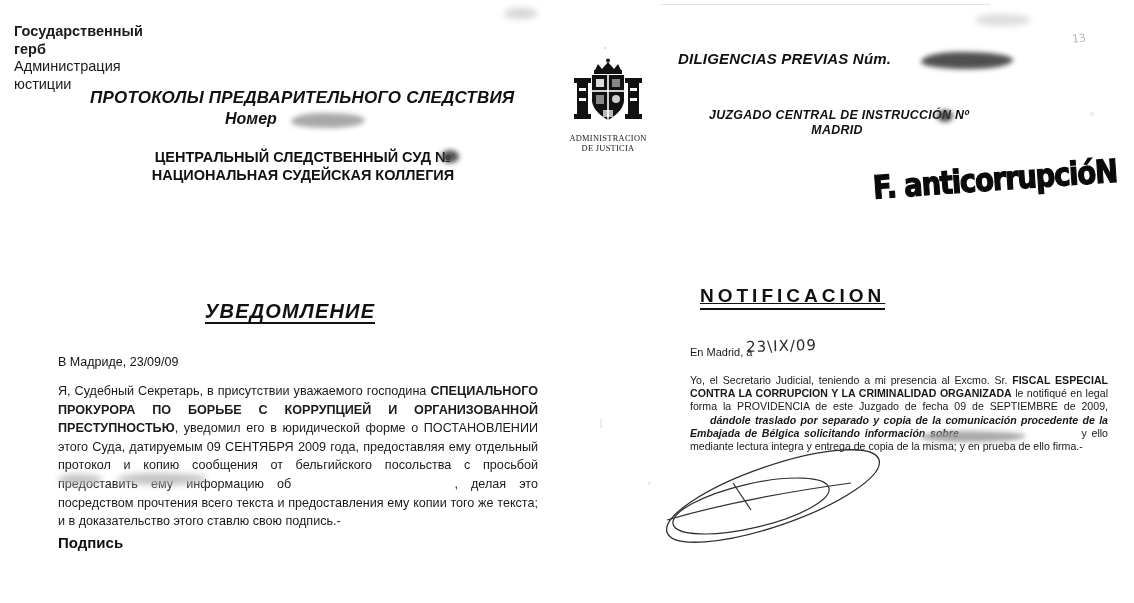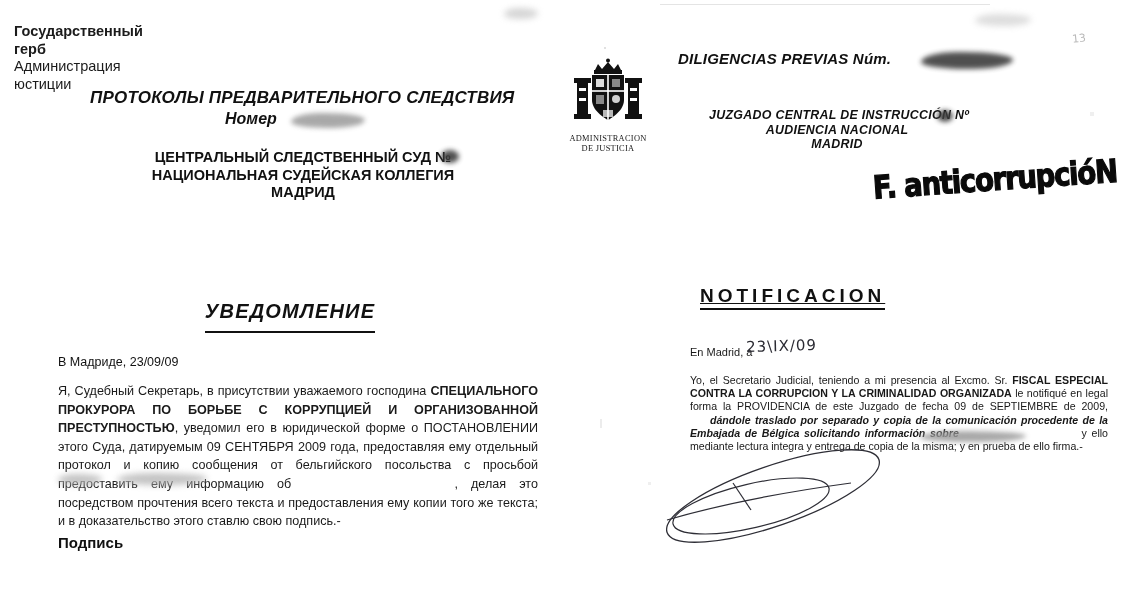--- a/index.html
+++ b/index.html
@@ -42,21 +42,21 @@
     text-align:center;
     font-size:14.5px;font-weight:bold;line-height:17.5px;
   }
 
   .ru-heading{
     left:40px;top:300px;width:500px;
     text-align:center;
     font-size:20px;font-weight:bold;font-style:italic;
     letter-spacing:1.2px;
   }
-  .ru-heading span{border-bottom:2.5px solid #111;padding-bottom:9px;}
+  .ru-heading span{border-bottom:2.5px solid #111;padding-bottom:0;}
 
   .ru-place{
     left:58px;top:355px;
     font-size:12.5px;
   }
   .ru-body{
     left:58px;top:382px;width:480px;
     font-size:12.6px;line-height:18.6px;
     text-align:justify;
     color:#1a1a1a;
@@ -170,21 +170,20 @@
   </div>
 
   <div class="abs ru-title">ПРОТОКОЛЫ ПРЕДВАРИТЕЛЬНОГО СЛЕДСТВИЯ</div>
 
   <div class="abs ru-number">Номер</div>
   <div class="redact" style="left:291px;top:113px;width:74px;height:15px;"></div>
 
   <div class="abs ru-court">
     <div>ЦЕНТРАЛЬНЫЙ СЛЕДСТВЕННЫЙ СУД №</div>
     <div>НАЦИОНАЛЬНАЯ СУДЕЙСКАЯ КОЛЛЕГИЯ</div>
-    <div>МАДРИД</div>
   </div>
   <div class="redact dark tiny" style="left:441px;top:150px;width:18px;height:13px;"></div>
 
   <div class="abs ru-heading">
     <span>УВЕДОМЛЕНИЕ</span>
   </div>
 
   <div class="abs ru-place">В Мадриде, 23/09/09</div>
 
   <div class="abs ru-body">
@@ -227,21 +226,20 @@
       <div>ADMINISTRACION</div>
       <div>DE JUSTICIA</div>
     </div>
   </div>
 
   <div class="abs es-dp">DILIGENCIAS PREVIAS Núm.</div>
   <div class="redact dark" style="left:921px;top:52px;width:92px;height:17px;"></div>
 
   <div class="abs es-court">
     <div class="l1">JUZGADO CENTRAL DE INSTRUCCIÓN Nº</div>
-    <div>AUDIENCIA NACIONAL</div>
     <div>MADRID</div>
   </div>
   <div class="redact dark tiny" style="left:937px;top:110px;width:16px;height:12px;"></div>
 
   <div class="stamp">F. anticorrupcióN</div>
 
   <div class="abs es-heading">
     <span>NOTIFICACION</span>
   </div>
 

